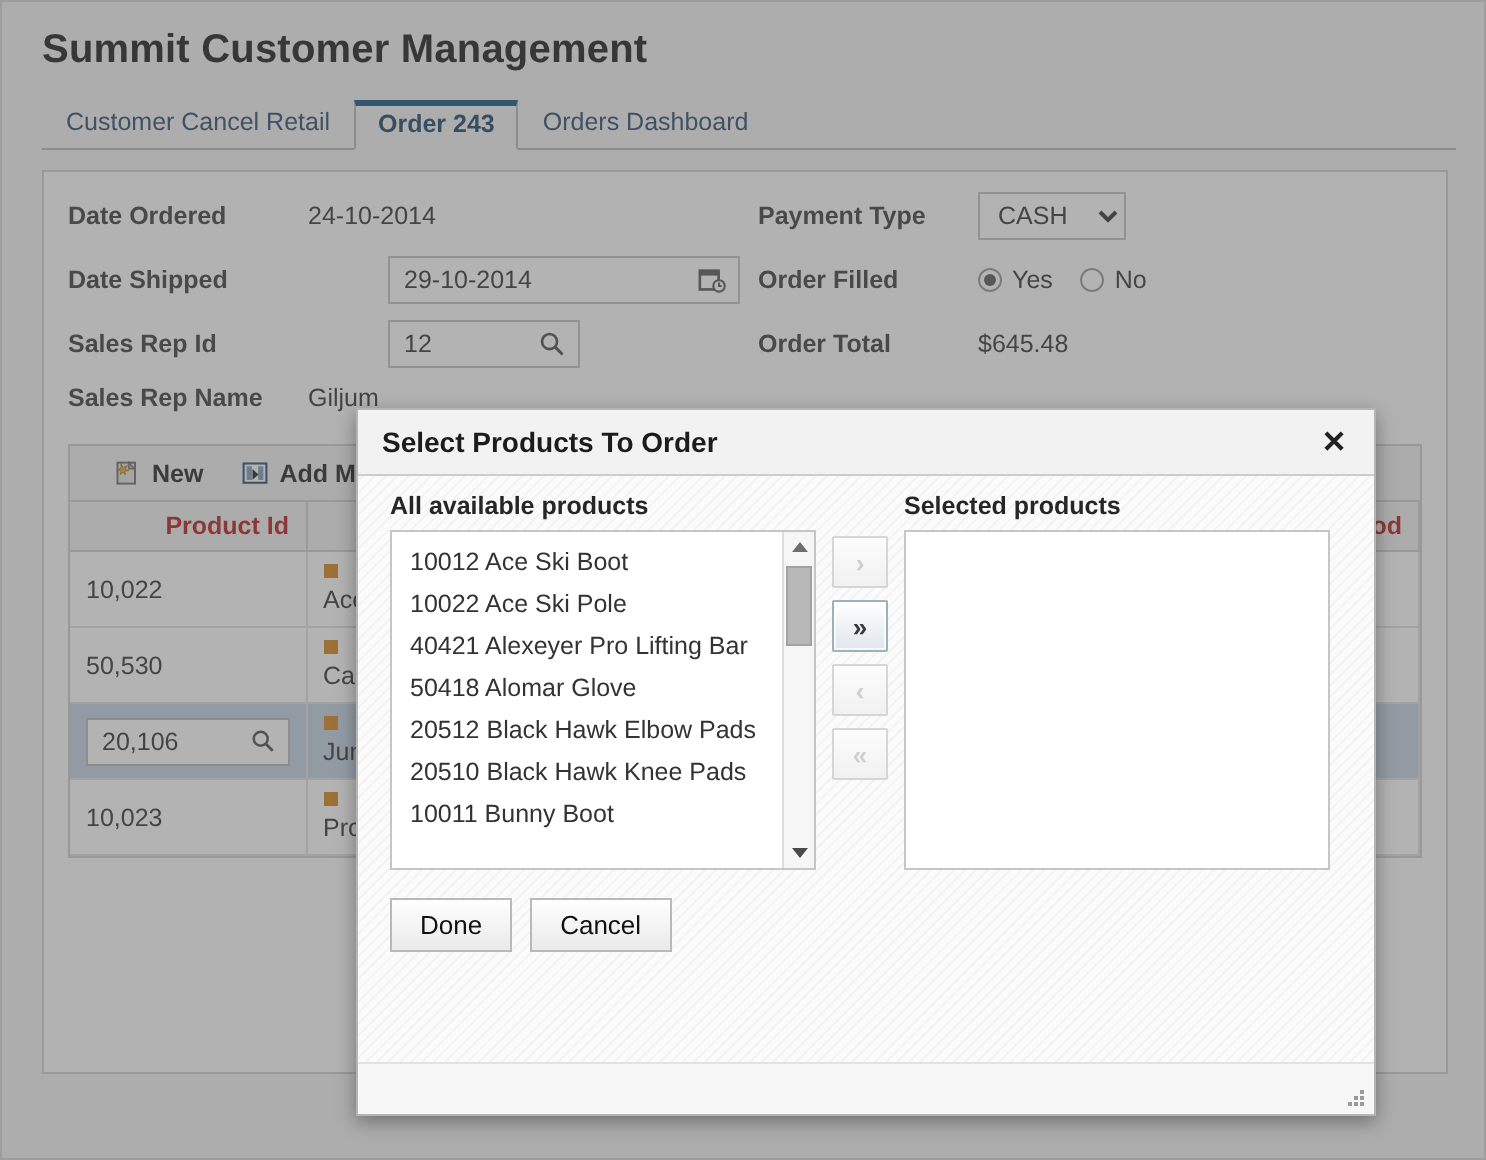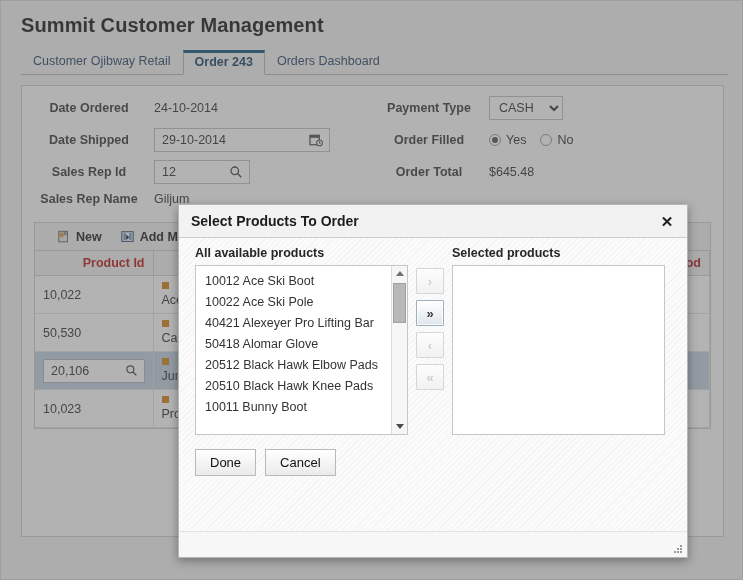--- a/index.html
+++ b/index.html
@@ -87,40 +87,41 @@
     display: flex;
     align-items: center;
     margin-bottom: 8px;
   }
   .form-col-left { width: 345px; display: flex; align-items: center; }
   .form-col-right { display: flex; align-items: center; }
   .lbl {
     font-size: 12.5px;
     font-weight: bold;
     color: #3c3c3c;
-    text-align: center;
+    text-align: left;
     padding-right: 10px;
     white-space: nowrap;
   }
   .lbl.w-left { width: 110px; }
   .lbl.w-right { width: 100px; }
   .ro-val {
     font-size: 12.5px;
     color: #333;
   }
   .field {
     border: 1px solid #c3c3c3;
     background: #fff;
     height: 24px;
     box-sizing: border-box;
     display: flex;
     align-items: center;
     padding: 0 4px 0 7px;
     font-size: 12.5px;
     color: #333;
+    margin-left: 40px;
   }
   .field .val { flex: 1; }
   .field.date { width: 176px; }
   .field.repid { width: 96px; }
   .ficon { width: 18px; display: flex; justify-content: center; align-items: center; }
 
   select.sel {
     font-family: "Liberation Sans", sans-serif;
     font-size: 12.5px;
     color: #333;
@@ -354,21 +355,21 @@
   svg { display: block; }
 </style>
 </head>
 <body>
 
 <div id="app-page">
   <div class="app-inner">
     <div class="app-title">Summit Customer Management</div>
 
     <div class="tabbar">
-      <div class="tab">Customer Ojibway Retail</div>
+      <div class="tab">Customer Cancel Retail</div>
       <div class="tab active">Order 243</div>
       <div class="tab">Orders Dashboard</div>
     </div>
 
     <div class="panel">
 
       <div class="form-row">
         <div class="form-col-left">
           <div class="lbl w-left">Date Ordered</div>
           <div class="ro-val">24-10-2014</div>

